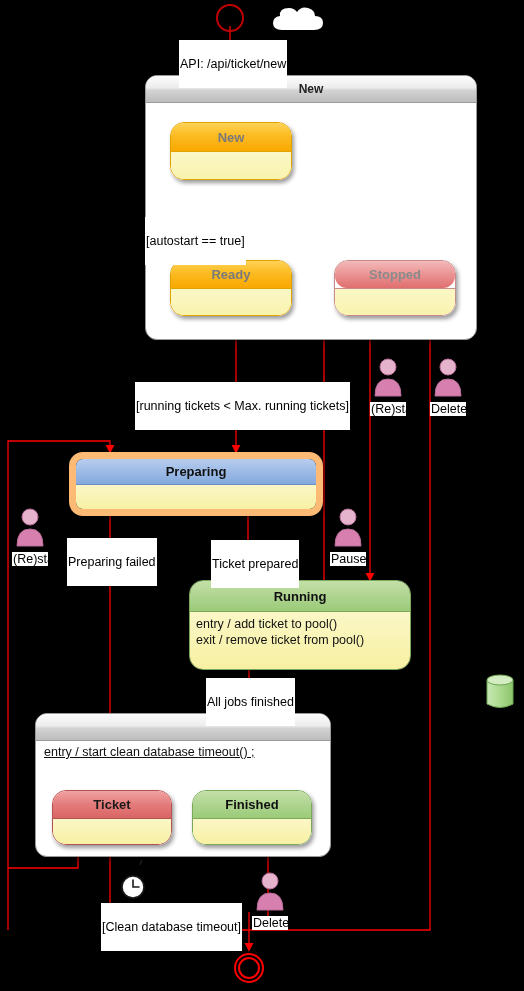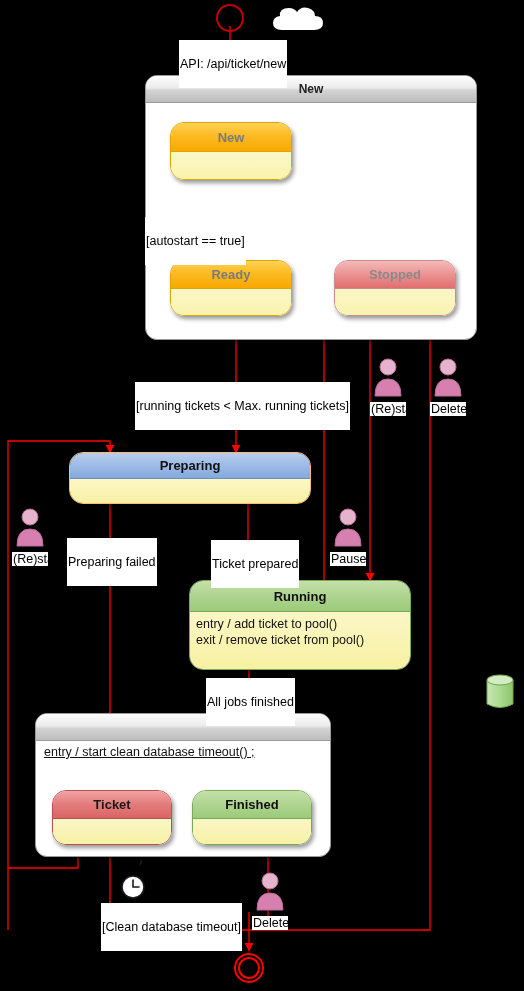--- a/index.html
+++ b/index.html
@@ -22,28 +22,28 @@
          box-shadow:2px 3px 4px rgba(0,0,0,.4);}
   .state .hdr{height:50%;display:flex;align-items:center;justify-content:center;
               font-size:13px;font-weight:bold;}
   .state .body{height:50%;}
 
   .s-orange{border:1px solid #e0a400;}
   .s-orange .hdr{background:linear-gradient(to bottom,#ffd257 0%,#fcbd26 40%,#f9a800 100%);color:#7a7a7a;}
   .s-orange .body{background:linear-gradient(to bottom,#fbf7c6 0%,#f9f3ae 100%);border-top:1px solid #e0a400;}
 
   .s-red{border:1px solid #c98b8b;}
-  .s-red .hdr{background:linear-gradient(to bottom,#f3b9b9 0%,#ea8f8f 55%,#e06e6e 100%);color:#8a8a8a;}
+  .s-red .hdr{background:linear-gradient(to bottom,#f3b9b9 0%,#ea8f8f 55%,#e06e6e 100%);color:#8a8a8a;border-radius:12px;}
   .s-red .body{background:linear-gradient(to bottom,#fbf7c6 0%,#f9f3ae 100%);border-top:1px solid #c98b8b;}
 
   .s-red-dark{border:1px solid #b55353;}
   .s-red-dark .hdr{background:linear-gradient(to bottom,#f0a3a3 0%,#e47b7b 50%,#da6565 100%);color:#1a1a1a;}
   .s-red-dark .body{background:linear-gradient(to bottom,#fbf7c6 0%,#f7f0a2 100%);border-top:1px solid #b55353;}
 
-  .s-blue{border:1px solid #fdba74;}
+  .s-blue{border:7px solid #fdba74;}
   .s-blue .hdr{background:linear-gradient(to bottom,#b7cdee 0%,#9dbbe6 50%,#84a9dd 100%);color:#101010;}
   .s-blue .body{background:linear-gradient(to bottom,#fbf7c6 0%,#f7f0a2 100%);border-top:1px solid #6b8fc4;}
 
   .s-green{border:1px solid #7aa95a;}
   .s-green .hdr{background:linear-gradient(to bottom,#c4e0a8 0%,#aed490 50%,#9bcb79 100%);color:#101010;}
   .s-green .body{background:linear-gradient(to bottom,#fbf7c6 0%,#f7f0a2 100%);border-top:1px solid #7aa95a;}
 
   
   .state.tall .hdr{height:30px;}
   .state.tall .body{height:calc(100% - 30px);padding:4px 6px 0 6px;box-sizing:border-box;}

